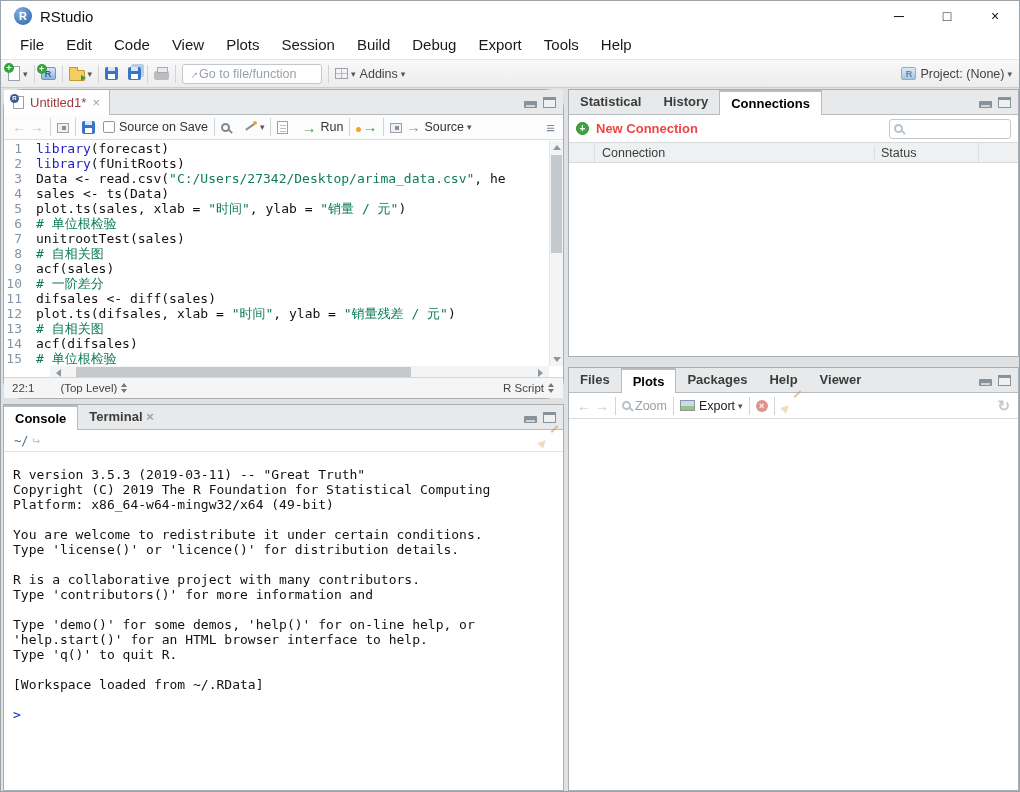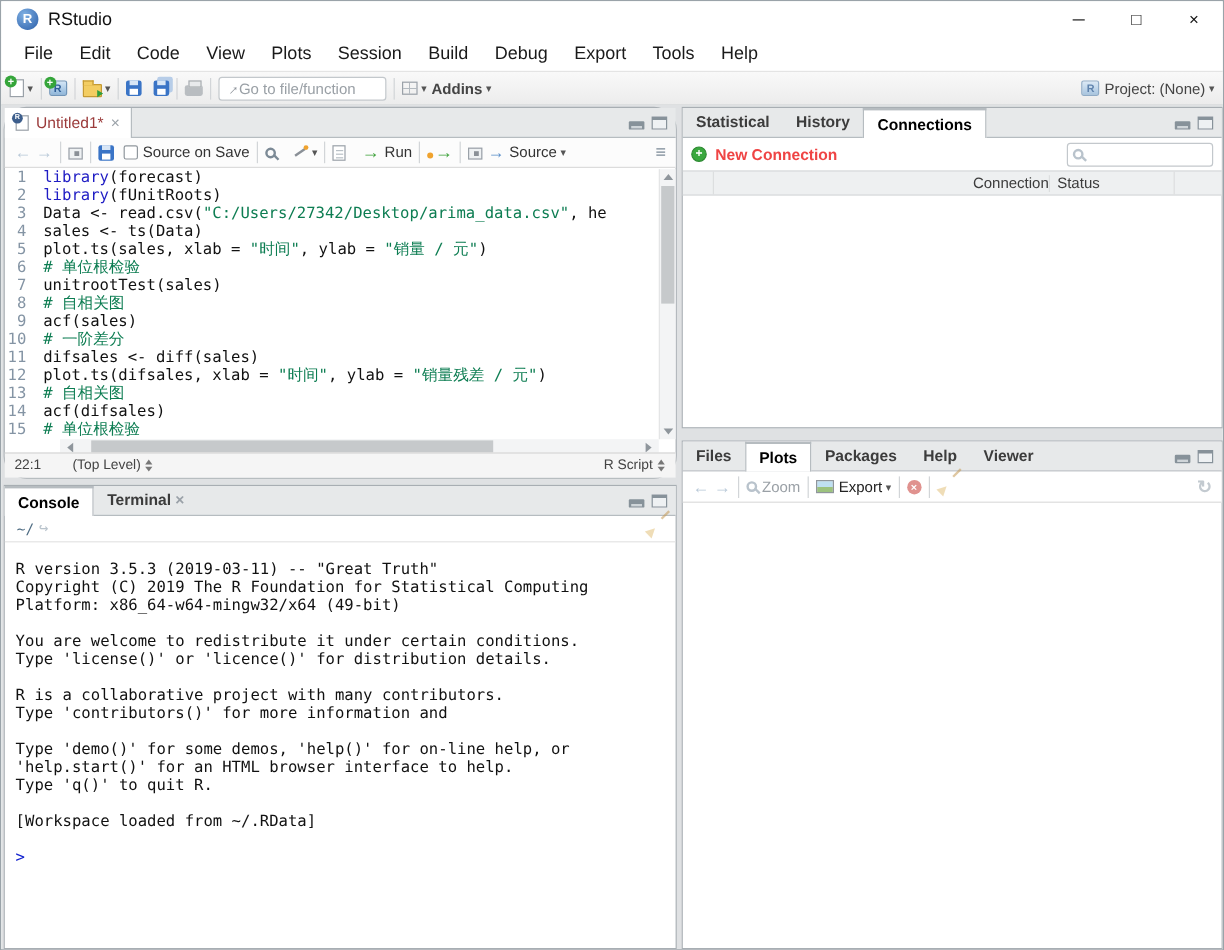--- a/index.html
+++ b/index.html
@@ -169,21 +169,21 @@
   .co { white-space:pre; min-height:15px; }
   .prompt { color:#1222cf; margin-top:15px; }
 
   
   .envtoolbar { height:27px; background:#fff; display:flex; align-items:center; padding:0 7px; }
   .env-newconn { font-size:13px; font-weight:bold; color:#ef4444; margin-left:7px; }
   .env-search { margin-left:auto; width:122px; }
   .gridheader { height:21px; background:#eef0f1; border-top:1px solid #d8dadb; border-bottom:1px solid #d8dadb;
                 display:flex; align-items:center; font-size:12.5px; color:#3c3c3c; }
   .gh-c0 { width:26px; height:100%; border-right:1px solid #dcdedf; }
-  .gh-conn { flex:1; padding-left:7px;text-align:right; }
+  .gh-conn { flex:1; padding-left:7px; }
   .gh-status { width:104px; padding-left:6px; border-left:1px solid #dcdedf; }
   .gh-end { width:40px; height:100%; border-left:1px solid #dcdedf; }
 
   
   .plotstoolbar { height:26px; background:#fff; border-bottom:1px solid #dcdcdc;
                   display:flex; align-items:center; padding:0 8px; font-size:12.5px; }
   .lbl-dis { color:#9aa0a6; } .lbl-en { color:#222; }
   .push-right { margin-left:auto; }
 </style>
 </head>
@@ -234,21 +234,21 @@
     <span class="ic i-print"></span>
     <span class="sep"></span>
     <span class="inputbox" style="width:140px;">
       <span class="ic i-goto">→</span>
       <input placeholder="Go to file/function" style="">
     </span>
     <span class="sep"></span>
     <span class="ic i-grid"></span>
     <span class="dd">▾</span>
     <span class="gap4"></span>
-    <span style="font-weight:bold;color:#444;">Addins</span>
+    <span style="font-weight:normal;color:#444;">Addins</span>
     <span class="dd">▾</span>
     <span class="push-right" style="display:flex;align-items:center;">
       <span class="ic i-rcube pale">R</span>
       <span class="gap4"></span>
       <span style="color:#444;">Project: (None)</span>
       <span class="dd">▾</span>
     </span>
   </div>
 
   <div class="workspace">

